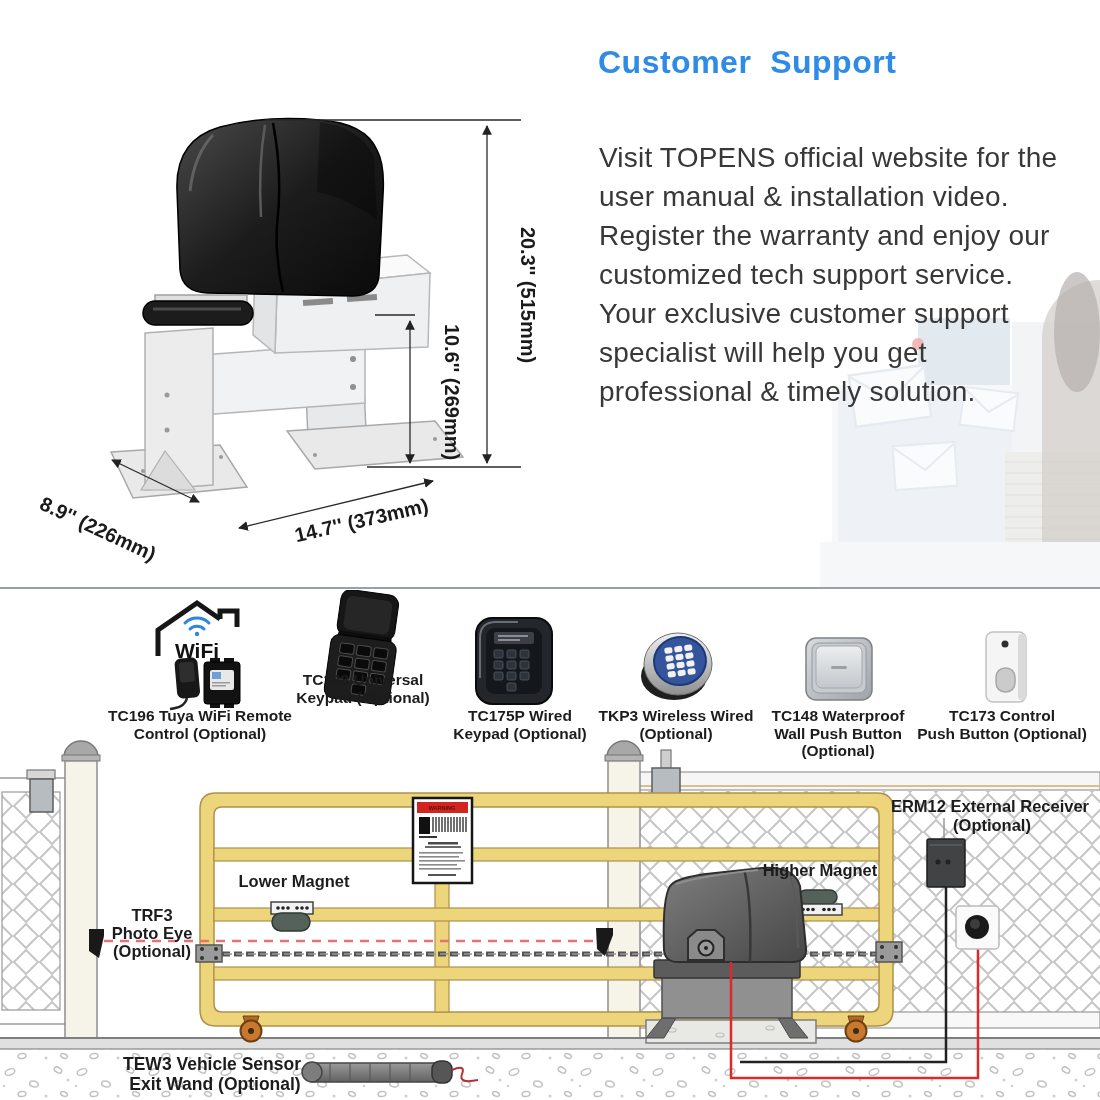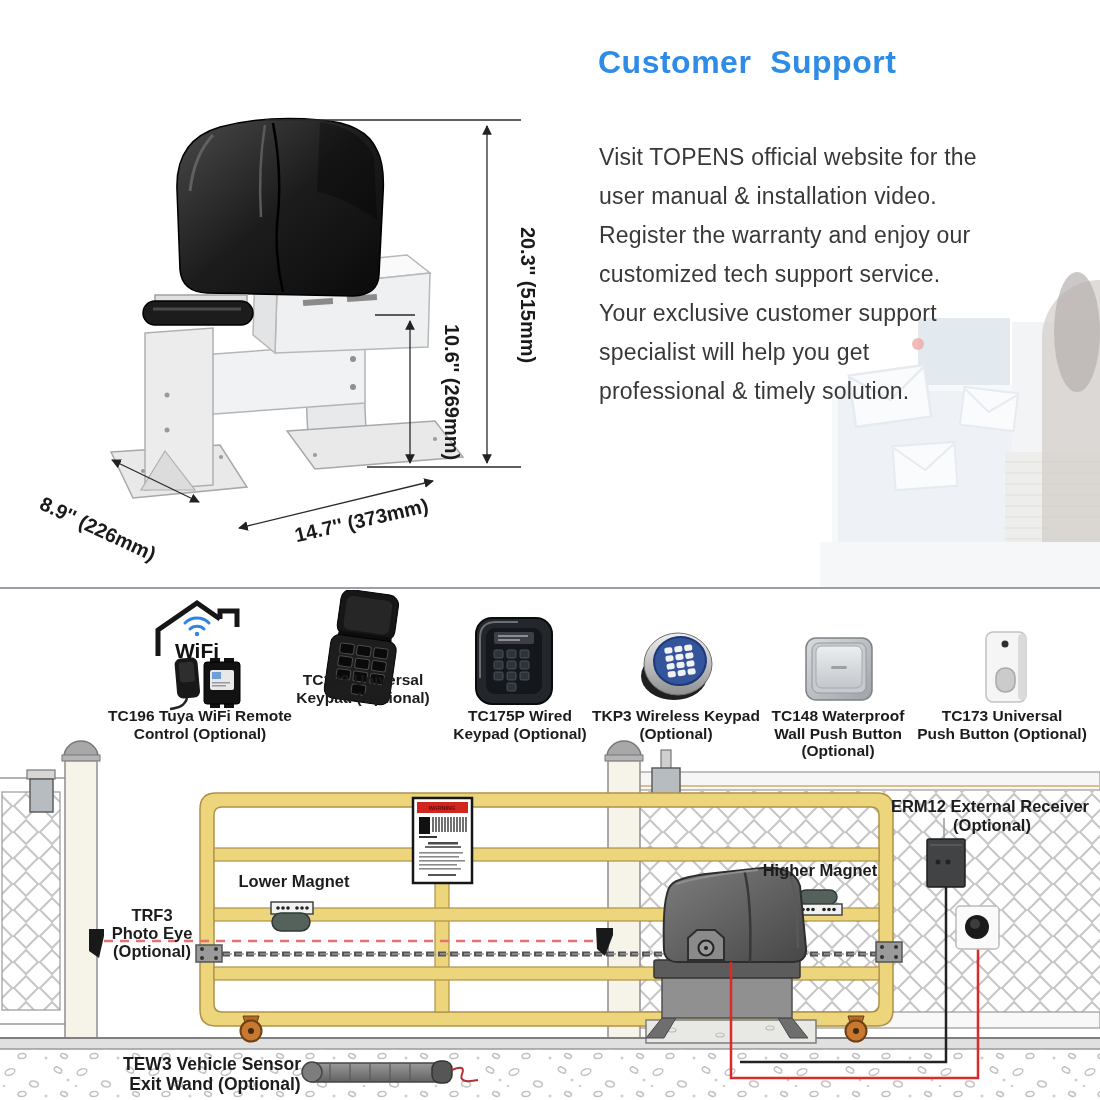--- a/index.html
+++ b/index.html
@@ -6,21 +6,21 @@
   .page{position:relative;width:1100px;height:1100px;background:#fff;overflow:hidden;
         font-family:"Liberation Sans",sans-serif;color:#222;}
   .abs{position:absolute;}
   
   .collage{position:absolute;left:820px;top:250px;width:280px;height:338px;opacity:.5;pointer-events:none;}
   .col-shape{position:absolute;}
   
   .cs-heading{position:absolute;left:598px;top:44px;font-size:32px;font-weight:700;
               color:#2e8be6;letter-spacing:.5px;white-space:pre-wrap;z-index:3;text-align:center;}
   .cs-body{position:absolute;left:599px;top:138px;width:470px;z-index:3;}
-  .cs-body div{font-size:23px;line-height:39px;color:#383838;letter-spacing:.2px;white-space:nowrap;}
+  .cs-body div{font-size:28px;line-height:39px;color:#383838;letter-spacing:.2px;white-space:nowrap;}
   .divider{position:absolute;left:0;top:587px;width:1100px;height:2px;background:#9aa0a5;}
   
   .acc-label{position:absolute;transform:translateX(-50%);text-align:center;
              font-size:15.5px;line-height:17.5px;font-weight:700;color:#1c1c1c;white-space:nowrap;z-index:4;}
   svg text{font-family:"Liberation Sans",sans-serif;}
   .dim-text{font-size:20px;font-weight:700;fill:#1a1a1a;}
   .diag-label{font-size:16.5px;font-weight:700;fill:#1c1c1c;}
   .diag-label-lg{font-size:17.5px;font-weight:700;fill:#1c1c1c;}
 </style>
 </head>
@@ -257,30 +257,30 @@
   </div>
   <div class="acc-label" style="left:363px;top:671px;">
     <div>TC188 Universal</div>
       <div>Keypad (Optional)</div>
   </div>
   <div class="acc-label" style="left:520px;top:707px;">
     <div>TC175P Wired</div>
       <div>Keypad (Optional)</div>
   </div>
   <div class="acc-label" style="left:676px;top:707px;">
-    <div>TKP3 Wireless Keypad</div>
+    <div>TKP3 Wireless Wired</div>
       <div>(Optional)</div>
   </div>
   <div class="acc-label" style="left:838px;top:707px;">
     <div>TC148 Waterproof</div>
       <div>Wall Push Button</div>
       <div>(Optional)</div>
   </div>
   <div class="acc-label" style="left:1002px;top:707px;">
-    <div>TC173 Universal</div>
+    <div>TC173 Control</div>
       <div>Push Button (Optional)</div>
   </div>
 
   <svg class="abs" style="left:0;top:725px;" width="1100" height="375" viewBox="0 725 1100 375">
     <defs>
       <pattern id="lattice" width="26" height="26" patternUnits="userSpaceOnUse">
         <path d="M-1,13 L13,-1 M13,27 L27,13 M-1,13 L13,27 M13,-1 L27,13" stroke="#c6c6c6" stroke-width="2" fill="none"></path>
       </pattern>
       <pattern id="concrete" width="72" height="38" patternUnits="userSpaceOnUse">
         <g fill="none" stroke="#c2c2c2" stroke-width="1.5">

